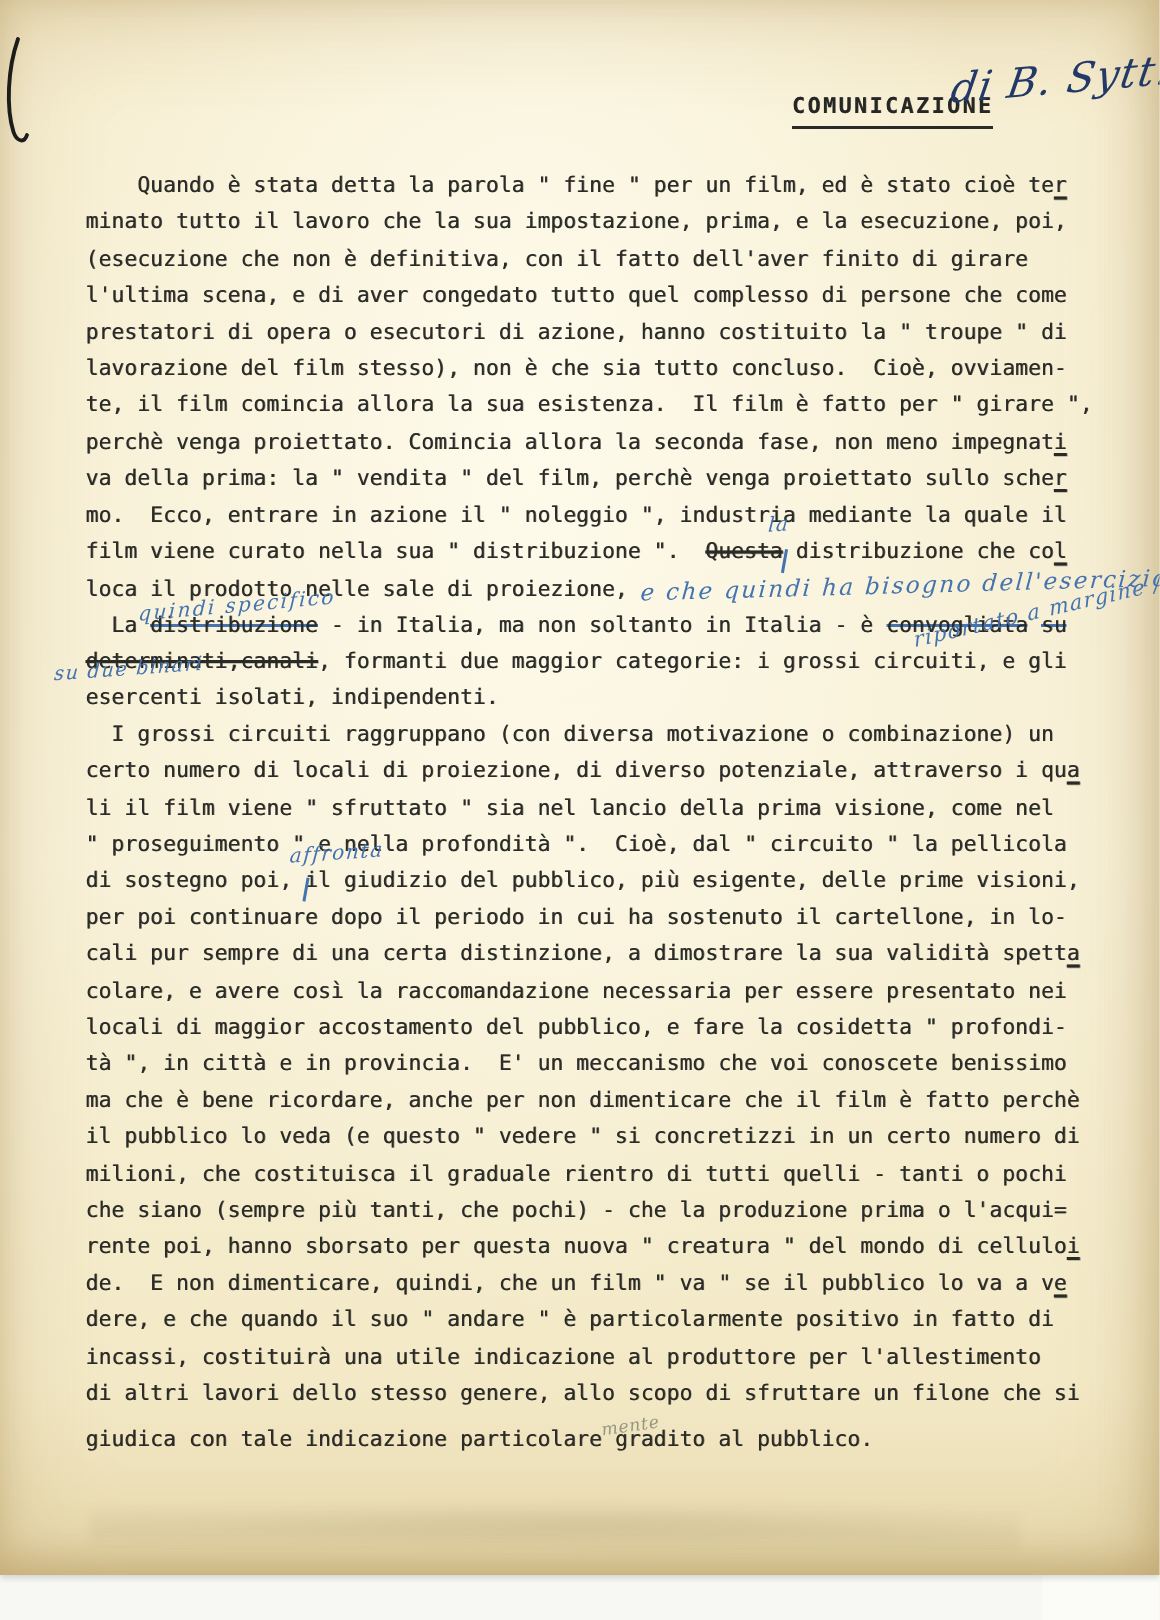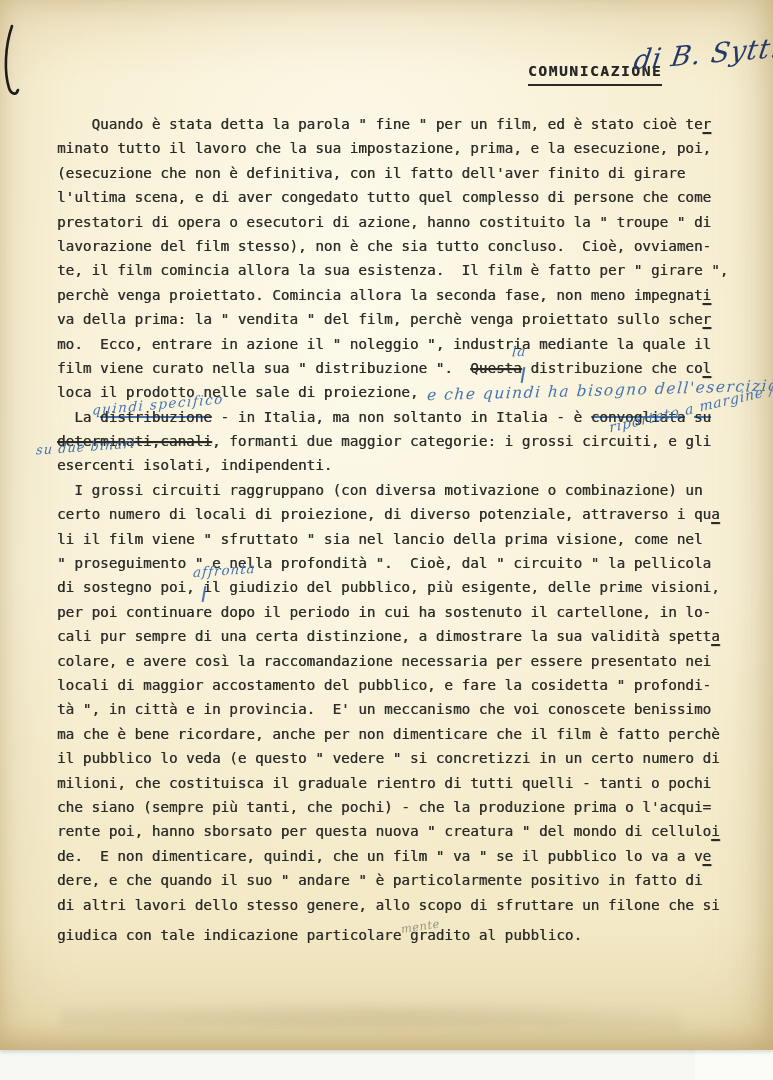--- a/index.html
+++ b/index.html
@@ -207,20 +207,21 @@
       <div class="line"><span>colare, e avere così la raccomandazione necessaria per essere presentato nei</span></div>
       <div class="line"><span>locali di maggior accostamento del pubblico, e fare la cosidetta " profondi-</span></div>
       <div class="line"><span>tà ", in città e in provincia.  E' un meccanismo che voi conoscete benissimo</span></div>
       <div class="line"><span>ma che è bene ricordare, anche per non dimenticare che il film è fatto perchè</span></div>
       <div class="line"><span>il pubblico lo veda (e questo " vedere " si concretizzi in un certo numero di</span></div>
       <div class="line"><span>milioni, che costituisca il graduale rientro di tutti quelli - tanti o pochi</span></div>
       <div class="line"><span>che siano (sempre più tanti, che pochi) - che la produzione prima o l'acqui=</span></div>
       <div class="line"><span>rente poi, hanno sborsato per questa nuova " creatura " del mondo di cellulo</span><span class="u">i</span></div>
       <div class="line"><span>de.  E non dimenticare, quindi, che un film " va " se il pubblico lo va a v</span><span class="u">e</span></div>
       <div class="line"><span>dere, e che quando il suo " andare " è particolarmente positivo in fatto di</span></div>
+      <div class="line"><span>incassi, costituirà una utile indicazione al produttore per l'allestimento</span></div>
       <div class="line"><span>di altri lavori dello stesso genere, allo scopo di sfruttare un filone che si</span></div>
       <div class="line"><span>giudica con tale indicazione particolare</span><span class="sup">mente</span><span> gradito al pubblico.</span></div>
     </div>
 
   <div class="note note-right-margin">riportato a margine //.</div>
   <div class="note note-above-distribuzione">quindi specifico</div>
   <div class="note note-left-margin">su due binari</div>
 </div>
 
 </body></html>

